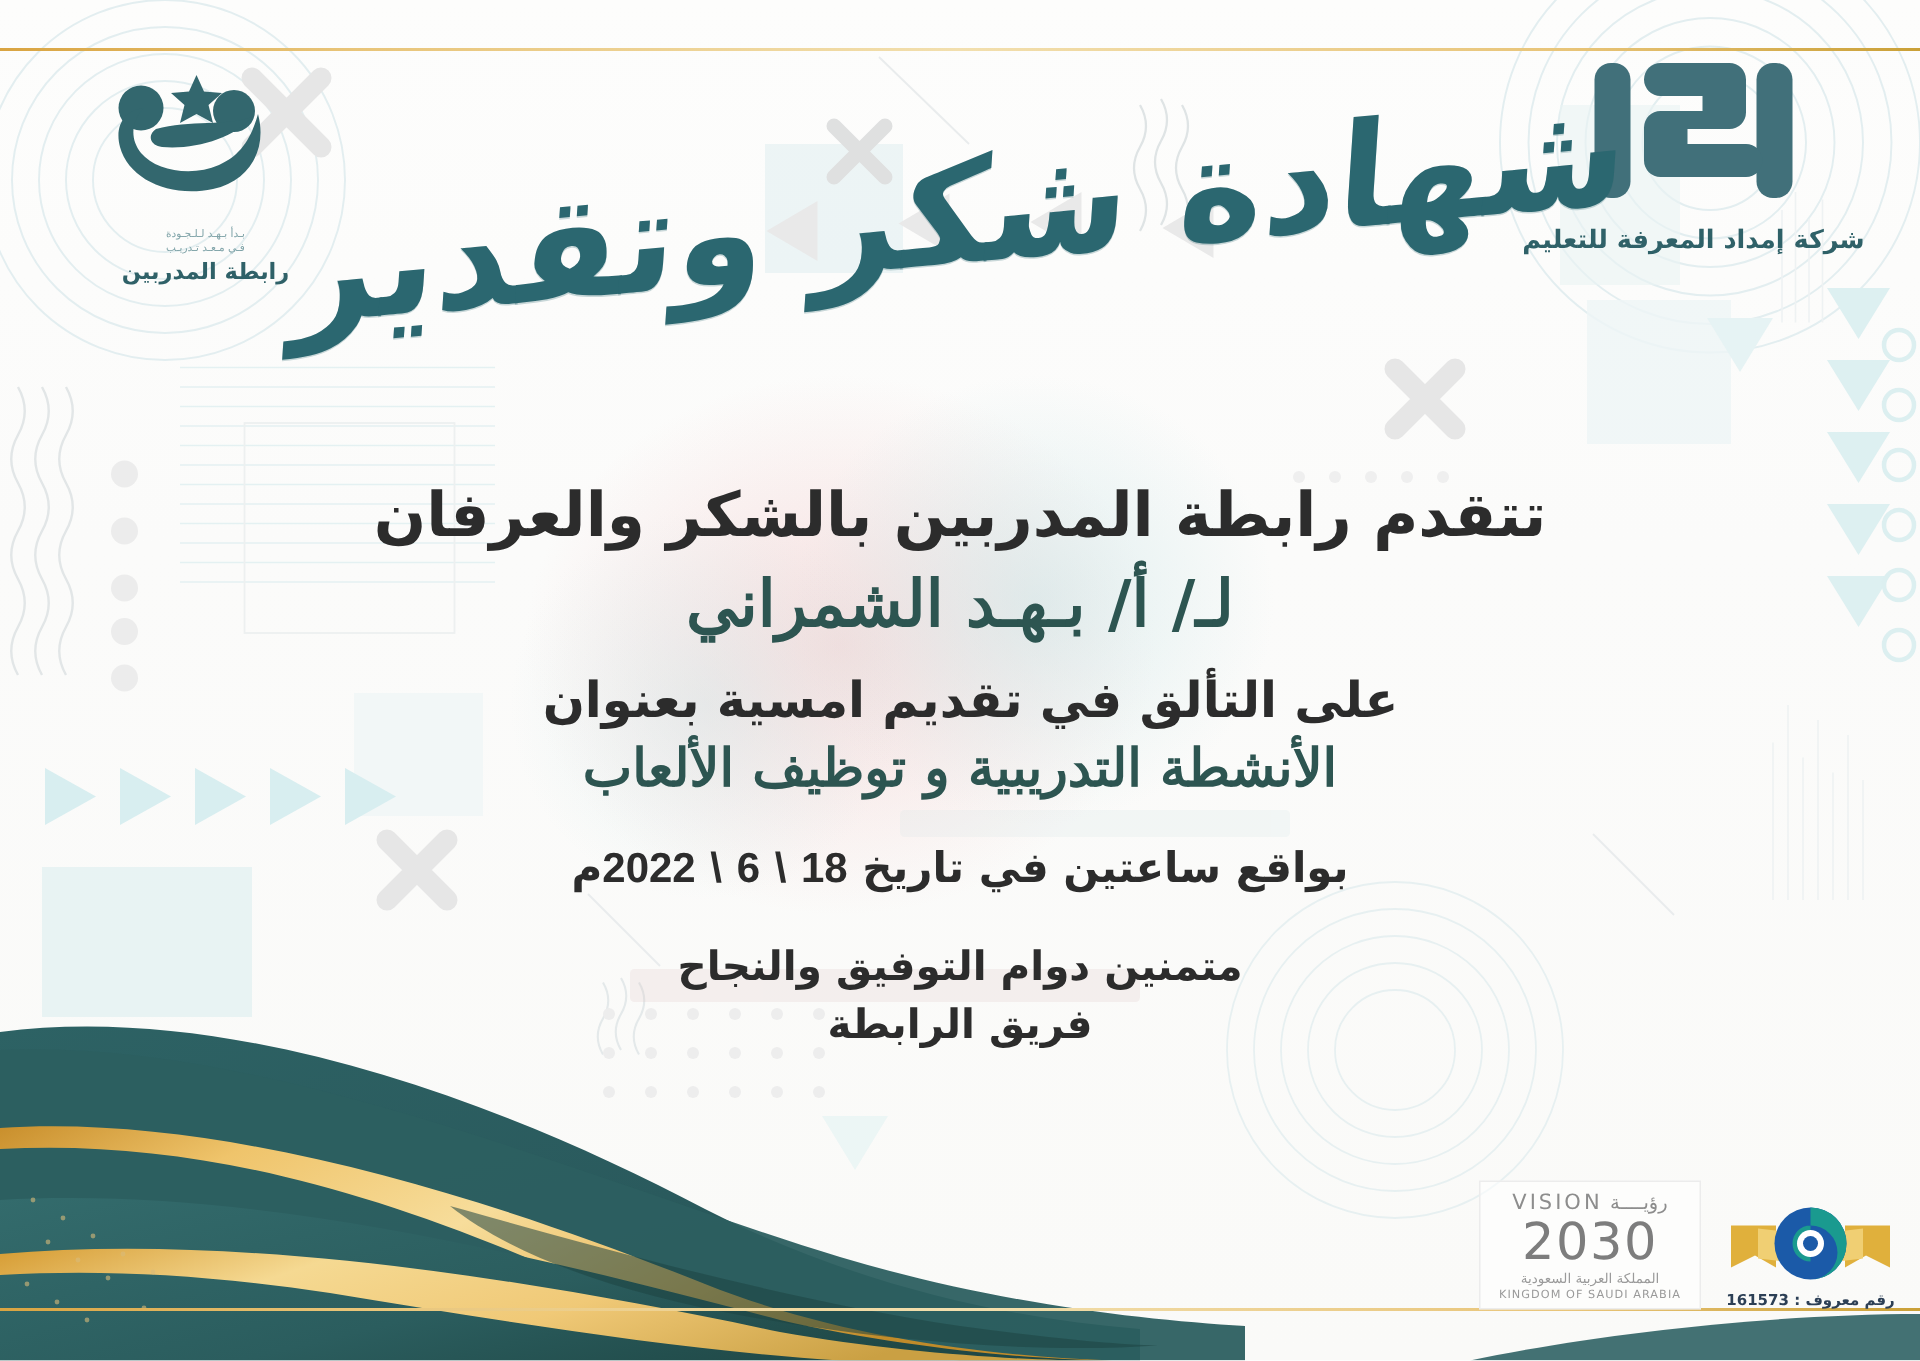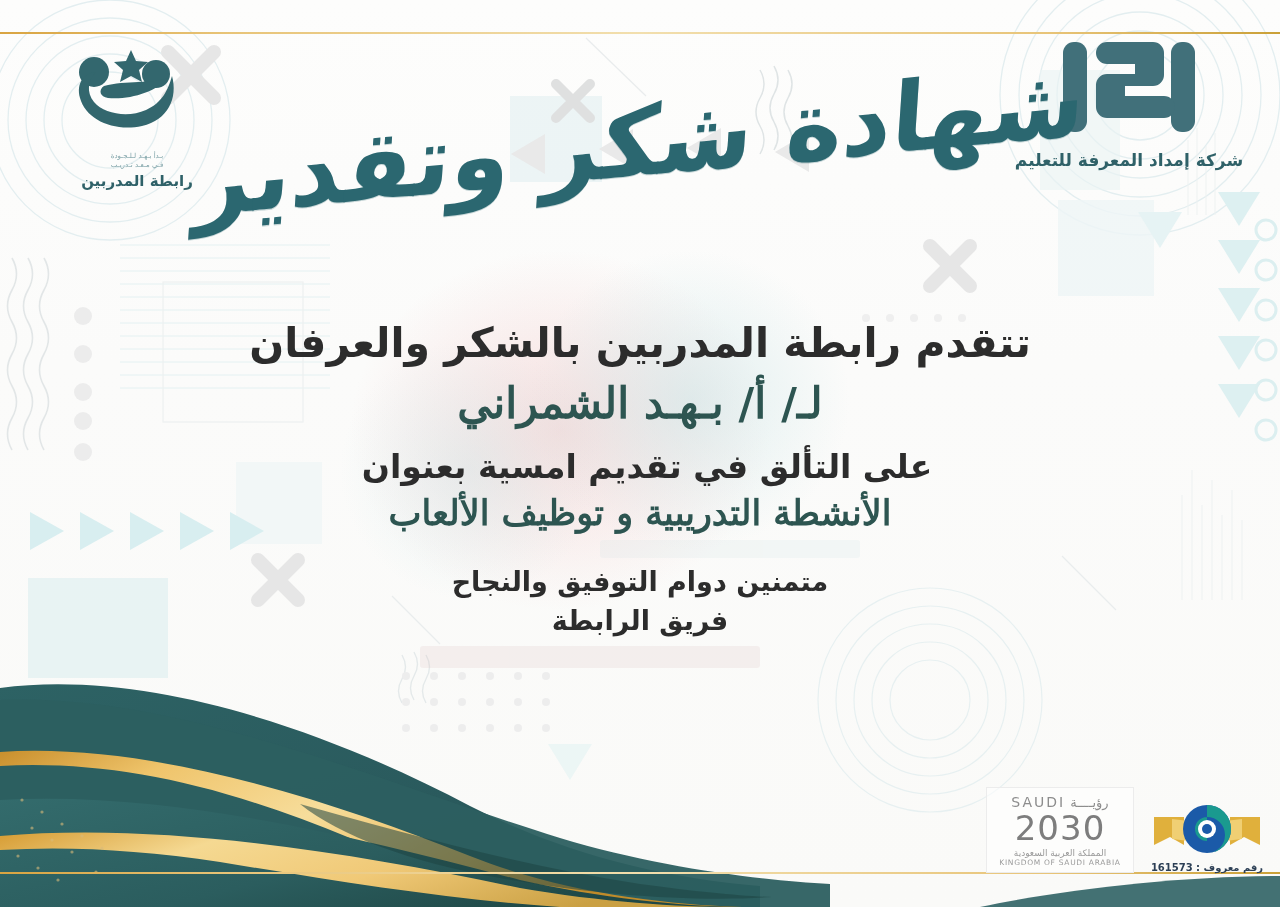--- a/index.html
+++ b/index.html
@@ -446,20 +446,28 @@
   <div class="title-wrap">
     <span class="title-cal">شهادة شكر وتقدير</span>
   </div>
 
   <div class="body-block">
     <div class="line l1">تتقدم رابطة المدربين بالشكر والعرفان</div>
     <div class="line l2">لـ/ أ/ بـهـد الشمراني</div>
     <div class="line l3">على التألق في تقديم امسية بعنوان</div>
     <div class="line l4">الأنشطة التدريبية و توظيف الألعاب</div>
 
+    <div class="line l5">
+      <span>بواقع ساعتين في تاريخ</span>
+      <span class="num">18</span>
+      <span class="num">\</span>
+      <span class="num">6</span>
+      <span class="num">\</span>
+      <span class="num">2022</span><span>م</span>
+    </div>
 
     <div class="line l6">متمنين دوام التوفيق والنجاح</div>
     <div class="line l7">فريق الرابطة</div>
   </div>
 
   <div class="badge-area">
 
     <div class="accr-badge">
       <svg width="114" height="54" viewBox="0 0 114 54">
 
@@ -474,21 +482,21 @@
         <circle cx="57" cy="26" r="5" fill="#1b5aa8"></circle>
       </svg>
       <div class="accr-num">
         <span>رقم معروف :</span>
         <span>161573</span>
       </div>
     </div>
 
     <div class="vision-box">
       <div class="v-top">
-        <span>SAUDI</span>
+        <span>VISION</span>
         <span class="ar">رؤيــــة</span>
       </div>
       <div class="v-2030">
         <span>2030</span>
       </div>
       <div class="v-ar">المملكة العربية السعودية</div>
       <div class="v-en">KINGDOM OF SAUDI ARABIA</div>
     </div>
   </div>
 

